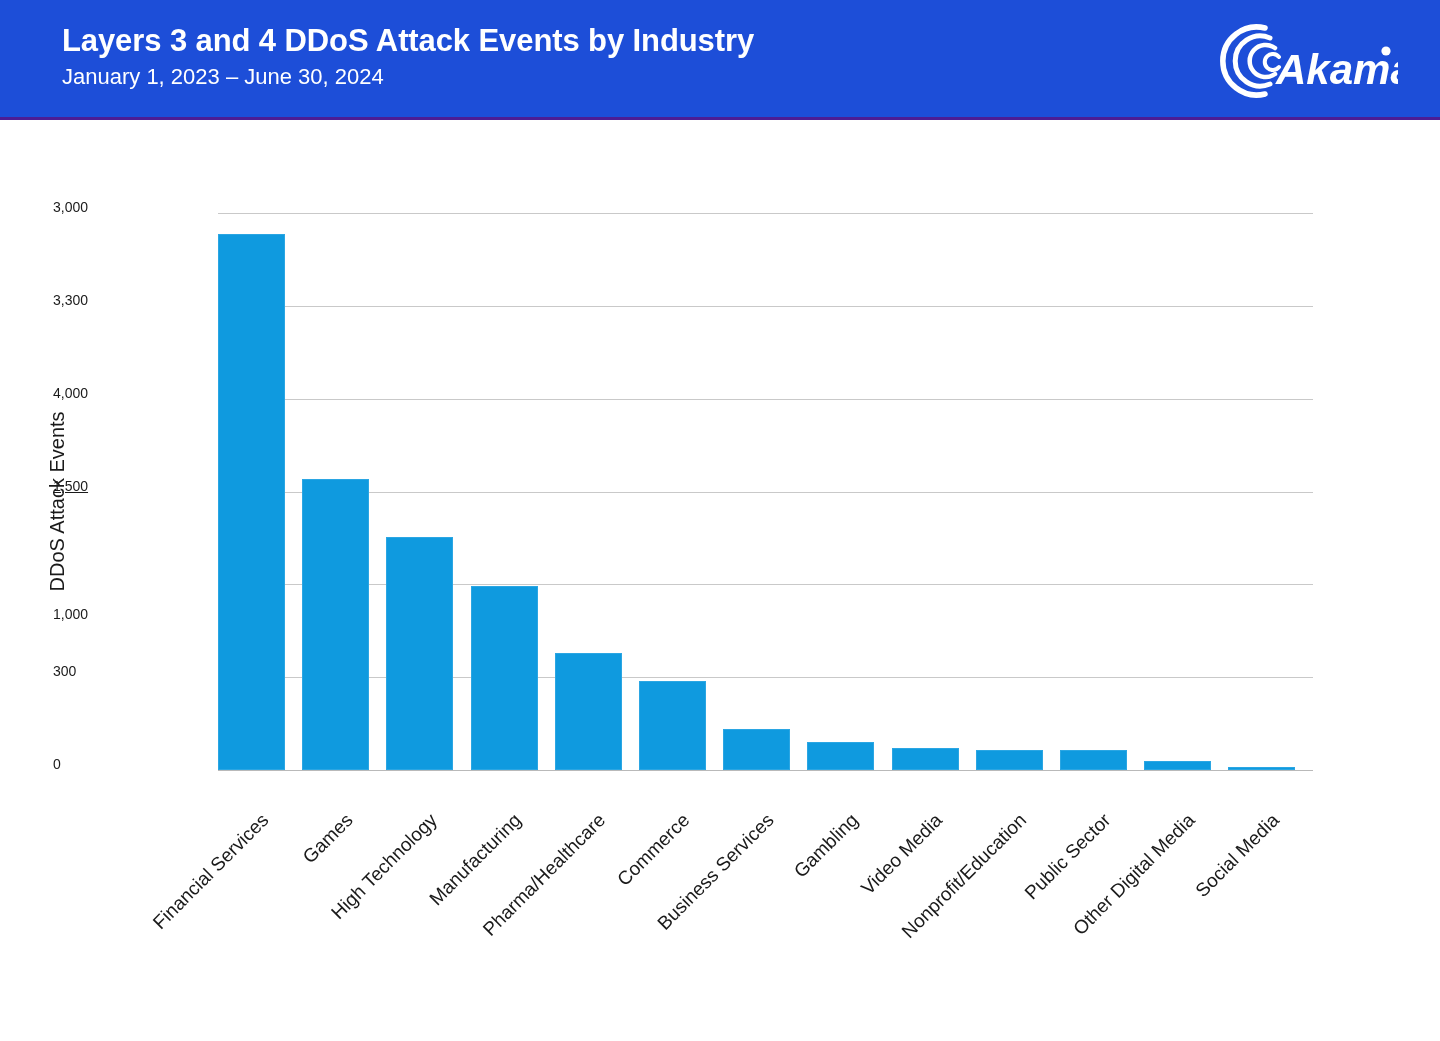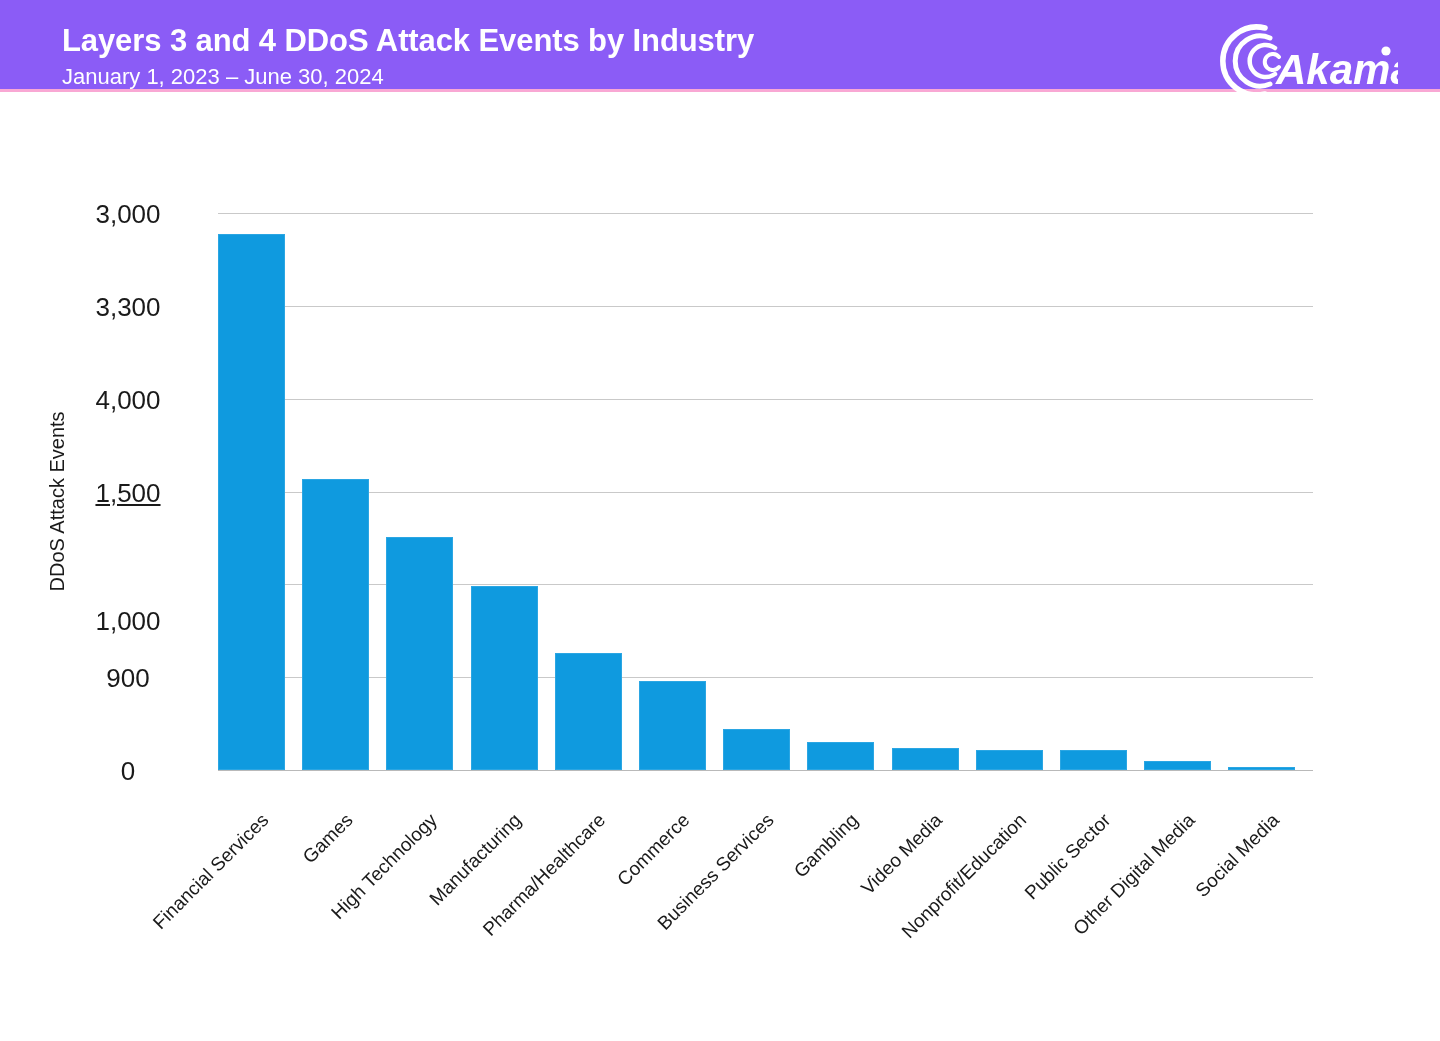--- a/index.html
+++ b/index.html
@@ -13,23 +13,23 @@
     font-family: "Liberation Sans", sans-serif;
     overflow: hidden;
     position: relative;
   }
 
   
   #header {
     position: absolute;
     left: 0; top: 0;
     width: 1440px;
-    height: 92px;
-    background: #8b5cf6;
-    border-bottom: 3px solid #f9a8d4;
+    height: 120px;
+    background: #1d4ed8;
+    border-bottom: 3px solid #4c1d95;
     box-sizing: border-box;
   }
   #header-text {
     position: absolute;
     left: 62px;
     top: 22px;
   }
   #chart-title {
     color: #ffffff;
     font-size: 31px;
@@ -86,22 +86,22 @@
     left: 218px;
     width: 1095px;
     height: 1px;
     background: #c9c9c9;
   }
   .gridline.baseline { background: #b9b9b9; }
   .tick-label {
     position: absolute;
     right: 1237px; 
     width: 150px;
-    text-align: center;
-    font-size: 26px;
+    text-align: left;
+    font-size: 14px;
     color: #1a1a1a;
     white-space: nowrap;
   }
 
   
   #bars {
     position: absolute;
     left: 218px;
     top: 0;
     width: 1095px;
@@ -160,21 +160,21 @@
       <div class="gridline baseline" style="top: 650px;"></div>
       <div class="gridline" style="top: 557.167px;"></div>
       <div class="gridline" style="top: 464.333px;"></div>
       <div class="gridline" style="top: 371.5px;"></div>
       <div class="gridline" style="top: 278.667px;"></div>
       <div class="gridline" style="top: 185.833px;"></div>
       <div class="gridline" style="top: 93px;"></div>
     </div>
   <div id="yticks">
       <div class="tick-label" style="top: 636px;">0</div>
-      <div class="tick-label" style="top: 543.167px;">900</div>
+      <div class="tick-label" style="top: 543.167px;">300</div>
       <div class="tick-label" style="top: 450.333px; margin-top: 36px;">1,000</div>
       <div class="tick-label" style="top: 357.5px; text-decoration: underline;">1,500</div>
       <div class="tick-label" style="top: 264.667px;">4,000</div>
       <div class="tick-label" style="top: 171.833px;">3,300</div>
       <div class="tick-label" style="top: 79px;">3,000</div>
     </div>
 
   <div id="bars">
       <div class="bar" title="Financial Services: 2885" style="left: 0px; width: 67px; height: 535.648px; bottom: 271px; background: rgb(15, 154, 223);"></div>
       <div class="bar" title="Games: 1567" style="left: 84.2px; width: 67px; height: 290.94px; bottom: 271px; background: rgb(15, 154, 223);"></div>

